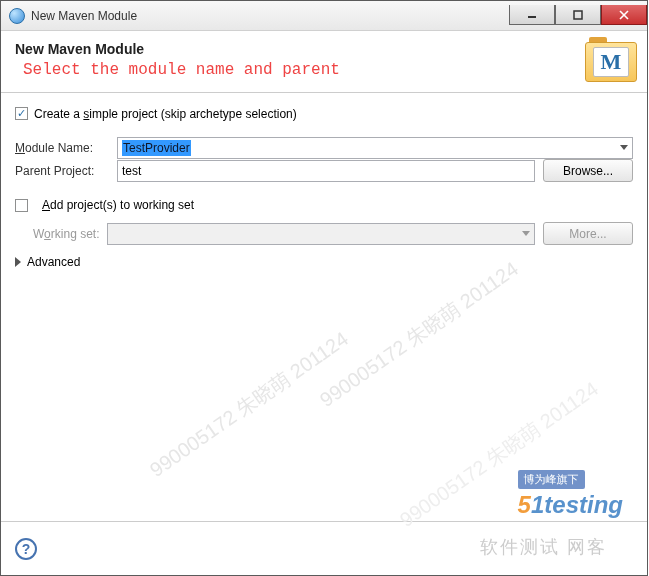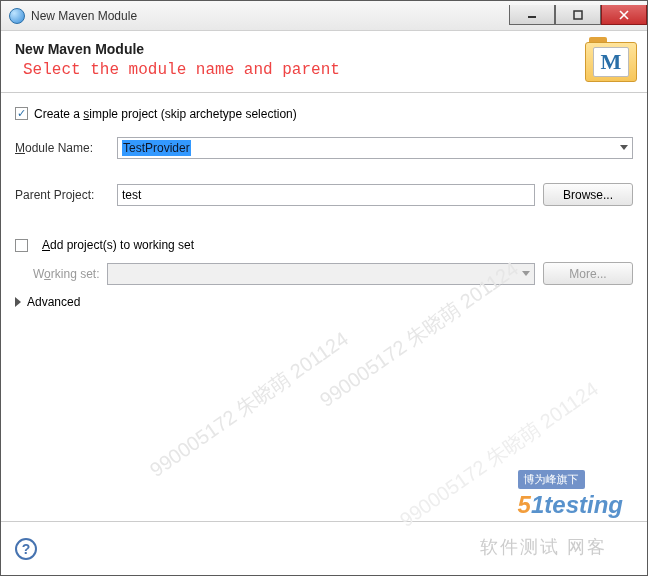--- a/index.html
+++ b/index.html
@@ -20,21 +20,21 @@
 .header .subtitle { font-size: 16px; color: #ef4444; padding-left: 8px; font-family: Liberation Mono, monospace; }
 .header-icon { position: absolute; right: 10px; top: 6px; width: 52px; height: 50px; }
 .folder-tab { position: absolute; top: 0; left: 4px; width: 18px; height: 6px; background: #e2a33a; border-radius: 2px 2px 0 0; }
 .folder-body { position: absolute; top: 5px; left: 0; width: 52px; height: 40px; background: linear-gradient(to bottom, #ffe49b, #f7c65a); border: 1px solid #d39b2f; border-radius: 3px; display: flex; align-items: center; justify-content: center; }
 .folder-body .m-sheet { width: 36px; height: 30px; background: #fff; border: 1px solid #bbb; border-radius: 2px; display: flex; align-items: center; justify-content: center; font-family: Georgia, serif; font-size: 22px; font-weight: bold; color: #2a6fa8; }
 
 .content { flex: 1; padding: 14px 14px 0 14px; background: #f6f6f6; background: #fff; }
 .row { display: flex; margin-bottom: 16px; }
 .checkbox { width: 13px; height: 13px; border: 1px solid #8e8f8f; background: #fff; display: inline-flex; align-items: center; justify-content: center; margin-right: 6px; cursor: pointer; }
 .checkbox.checked::after { content: "✓"; font-size: 11px; color: #2a6fa8; line-height: 1; }
-.form-grid { display: grid; grid-template-columns: 94px 1fr auto; gap: 24px 8px; align-items: center; margin-bottom: 32px; }
+.form-grid { display: grid; grid-template-columns: 94px 1fr auto; gap: 0 8px; align-items: center; margin-bottom: 16px; }
 .form-label { color: #333; }
 .u { text-decoration: underline; }
 .text-input { height: 22px; border: 1px solid #abadb3; background: #fff; padding: 0 4px; font: inherit; width: 100%; }
 .text-input.selected { background: #fff; }
 .text-input .sel { background: #3399ff; color: #0f172a; padding: 1px 1px; }
 .combo { position: relative; }
 .combo .arrow { position: absolute; right: 4px; top: 50%; transform: translateY(-50%); pointer-events: none; }
 .readonly { background: #f0f0f0; color: #555; }
 .btn { height: 23px; min-width: 72px; padding: 0 10px; border: 1px solid #acacac; background: linear-gradient(to bottom, #fcfcfc, #e6e6e6); border-radius: 3px; font: inherit; cursor: pointer; }
 .btn.disabled { color: #9a9a9a; cursor: default; }

